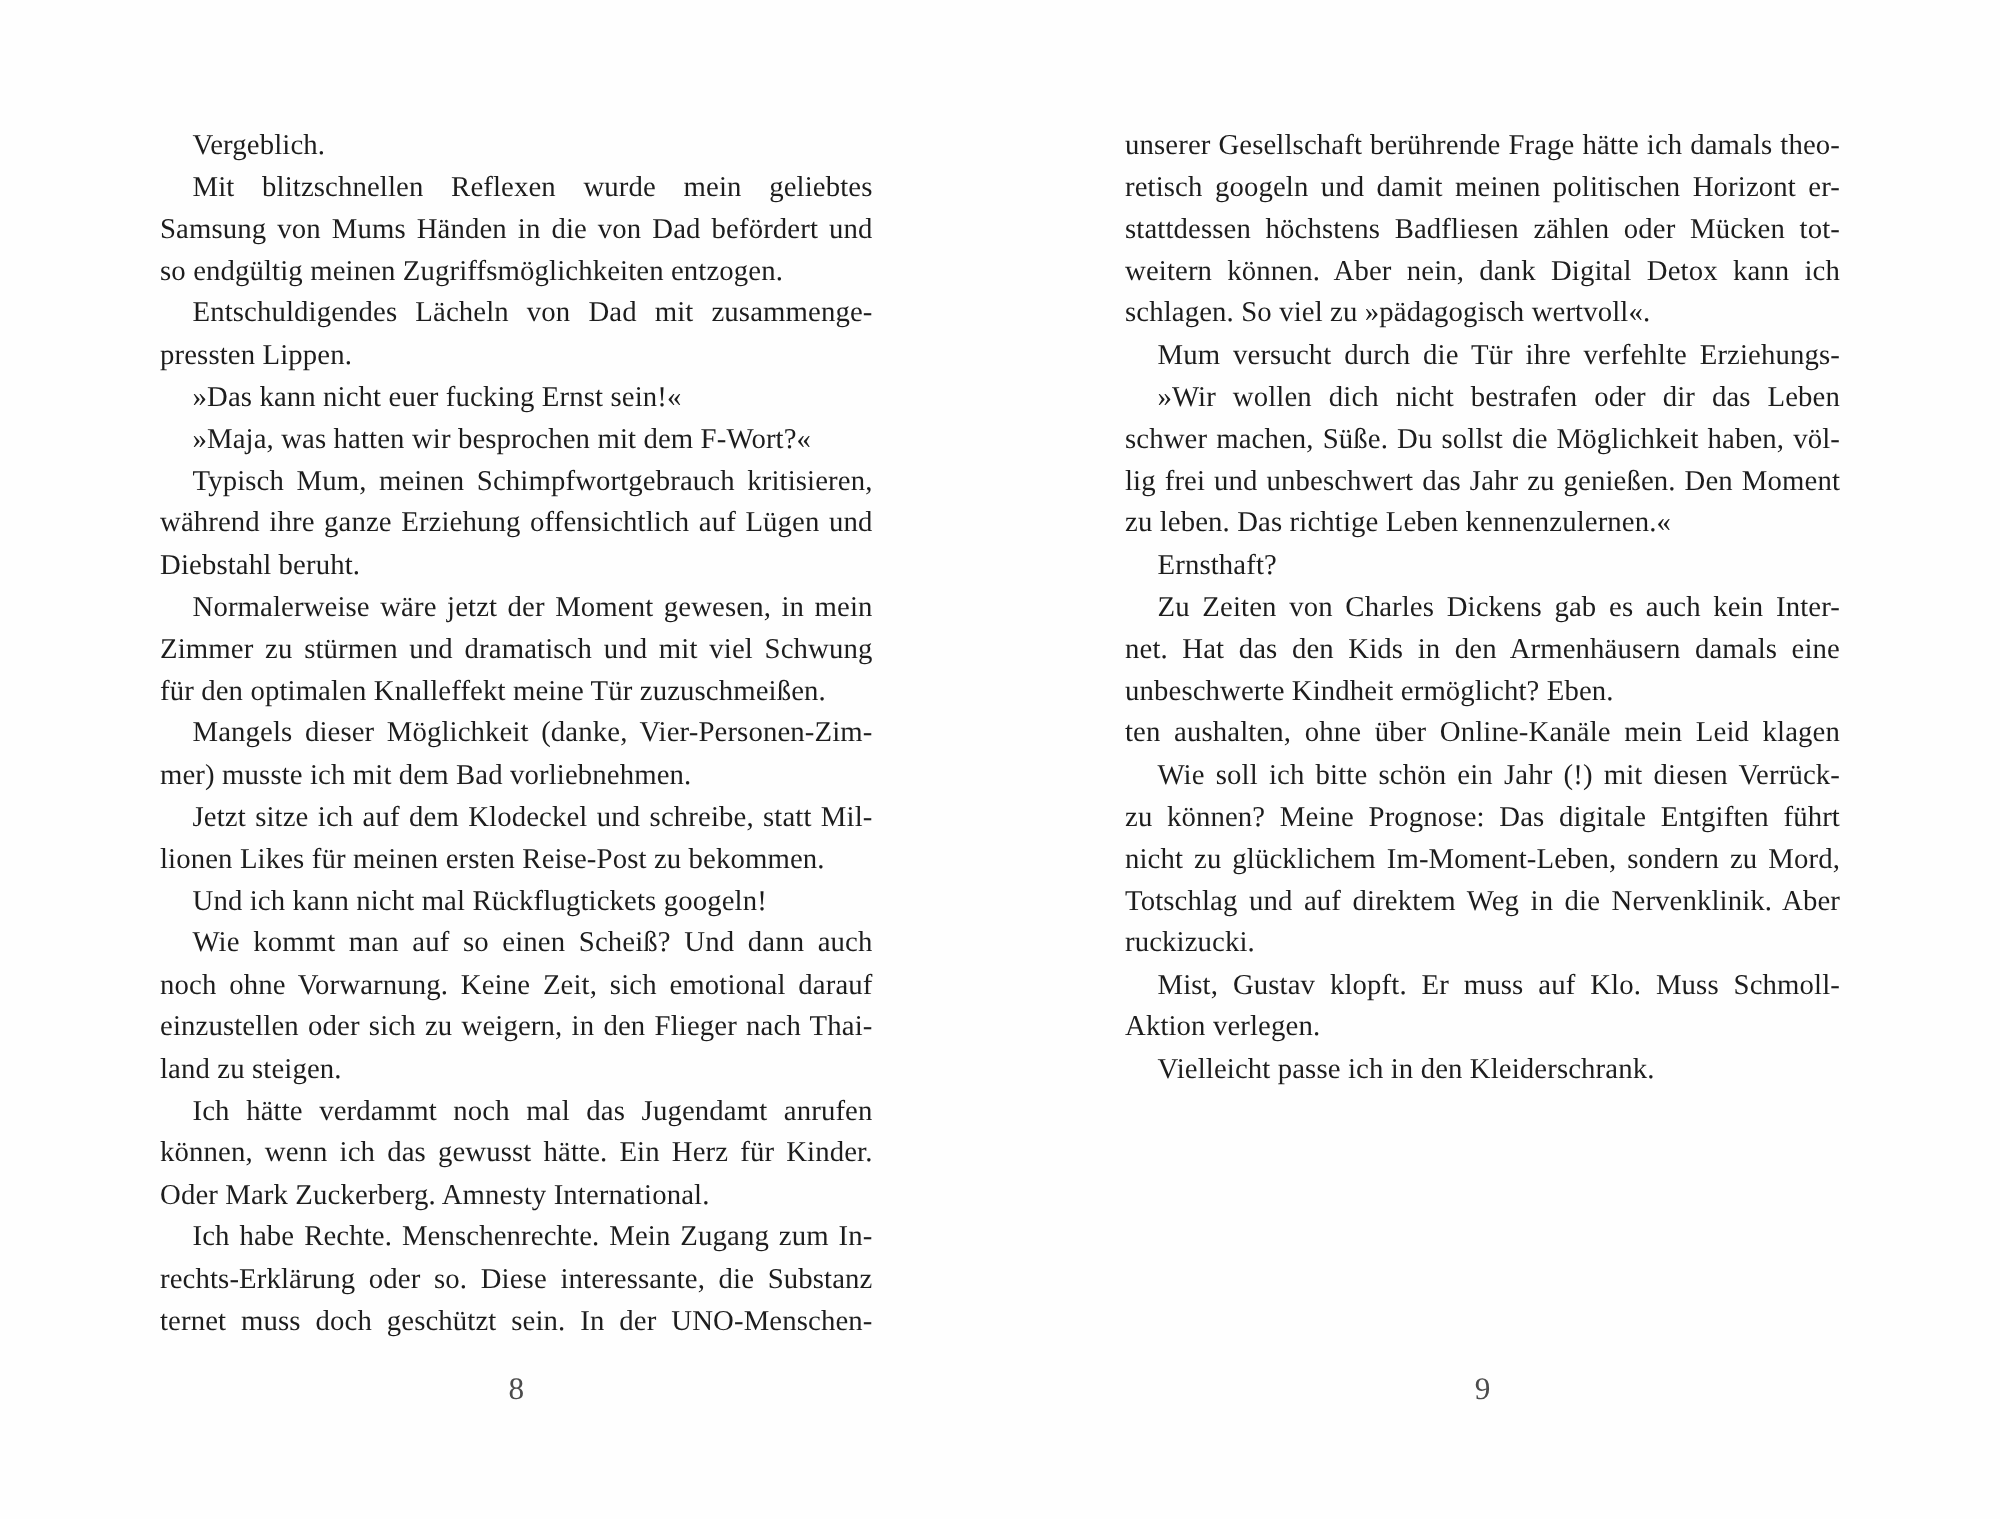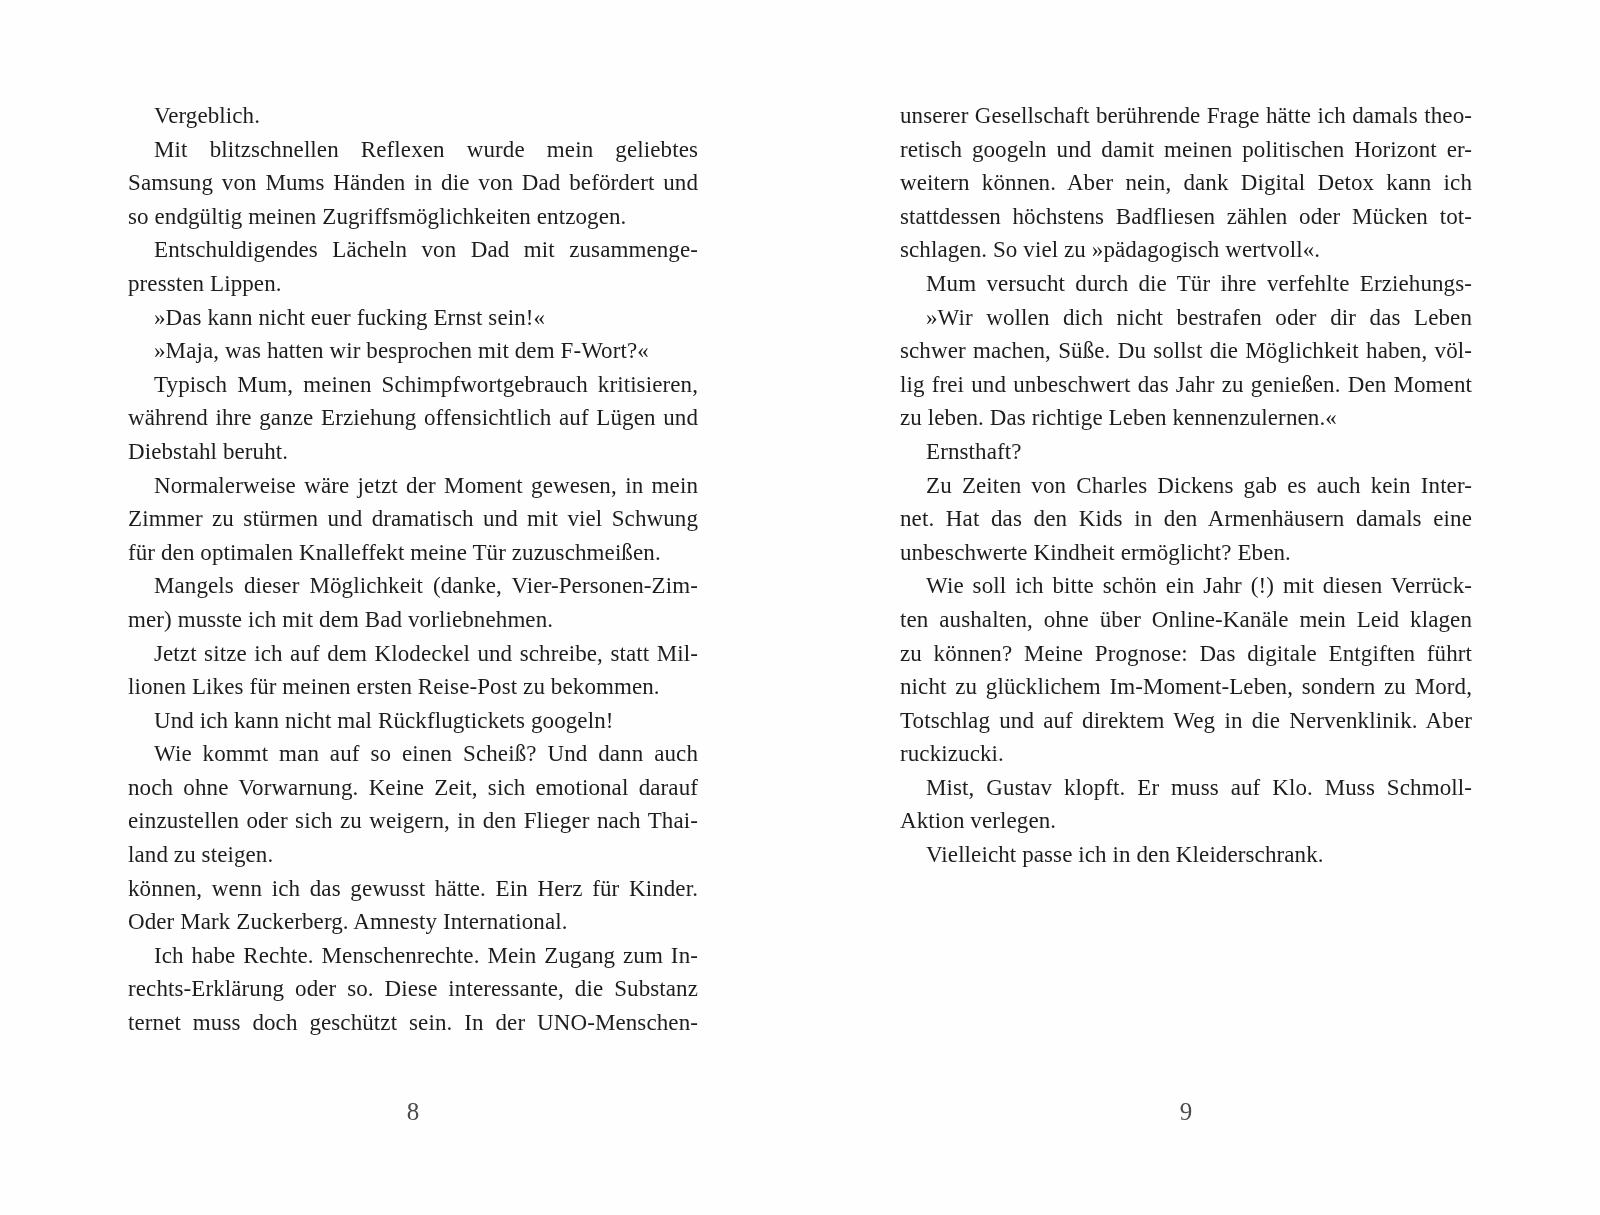--- a/index.html
+++ b/index.html
@@ -68,46 +68,47 @@
         <div class="line para-end">für den optimalen Knalleffekt meine Tür zuzuschmeißen.</div>
         <div class="line indent">Mangels dieser Möglichkeit (danke, Vier-Personen-Zim-</div>
         <div class="line para-end">mer) musste ich mit dem Bad vorliebnehmen.</div>
         <div class="line indent">Jetzt sitze ich auf dem Klodeckel und schreibe, statt Mil-</div>
         <div class="line para-end">lionen Likes für meinen ersten Reise-Post zu bekommen.</div>
         <div class="line indent para-end">Und ich kann nicht mal Rückflugtickets googeln!</div>
         <div class="line indent">Wie kommt man auf so einen Scheiß? Und dann auch</div>
         <div class="line">noch ohne Vorwarnung. Keine Zeit, sich emotional darauf</div>
         <div class="line">einzustellen oder sich zu weigern, in den Flieger nach Thai-</div>
         <div class="line para-end">land zu steigen.</div>
+        <div class="line indent">Ich hätte verdammt noch mal das Jugendamt anrufen</div>
         <div class="line">können, wenn ich das gewusst hätte. Ein Herz für Kinder.</div>
         <div class="line para-end">Oder Mark Zuckerberg. Amnesty International.</div>
         <div class="line indent">Ich habe Rechte. Menschenrechte. Mein Zugang zum In-</div>
         <div class="line">rechts-Erklärung oder so. Diese interessante, die Substanz</div>
         <div class="line">ternet muss doch geschützt sein. In der UNO-Menschen-</div>
       </div>
     <div class="page-number">8</div>
   </section>
   <section class="page right">
     <div class="text-column" id="right-text">
         <div class="line">unserer Gesellschaft berührende Frage hätte ich damals theo-</div>
         <div class="line">retisch googeln und damit meinen politischen Horizont er-</div>
+        <div class="line">stattdessen höchstens Badfliesen zählen oder Mücken tot-</div>
         <div class="line">weitern können. Aber nein, dank Digital Detox kann ich</div>
-        <div class="line">stattdessen höchstens Badfliesen zählen oder Mücken tot-</div>
         <div class="line para-end">schlagen. So viel zu »pädagogisch wertvoll«.</div>
         <div class="line indent">Mum versucht durch die Tür ihre verfehlte Erziehungs-</div>
         <div class="line indent">»Wir wollen dich nicht bestrafen oder dir das Leben</div>
         <div class="line">schwer machen, Süße. Du sollst die Möglichkeit haben, völ-</div>
         <div class="line">lig frei und unbeschwert das Jahr zu genießen. Den Moment</div>
         <div class="line para-end">zu leben. Das richtige Leben kennenzulernen.«</div>
         <div class="line indent para-end">Ernsthaft?</div>
         <div class="line indent">Zu Zeiten von Charles Dickens gab es auch kein Inter-</div>
         <div class="line">net. Hat das den Kids in den Armenhäusern damals eine</div>
         <div class="line para-end">unbeschwerte Kindheit ermöglicht? Eben.</div>
+        <div class="line">ten aushalten, ohne über Online-Kanäle mein Leid klagen</div>
         <div class="line indent">Wie soll ich bitte schön ein Jahr (!) mit diesen Verrück-</div>
-        <div class="line">ten aushalten, ohne über Online-Kanäle mein Leid klagen</div>
         <div class="line">zu können? Meine Prognose: Das digitale Entgiften führt</div>
         <div class="line">nicht zu glücklichem Im-Moment-Leben, sondern zu Mord,</div>
         <div class="line">Totschlag und auf direktem Weg in die Nervenklinik. Aber</div>
         <div class="line para-end">ruckizucki.</div>
         <div class="line indent">Mist, Gustav klopft. Er muss auf Klo. Muss Schmoll-</div>
         <div class="line para-end">Aktion verlegen.</div>
         <div class="line indent para-end">Vielleicht passe ich in den Kleiderschrank.</div>
       </div>
     <div class="page-number">9</div>
   </section>

